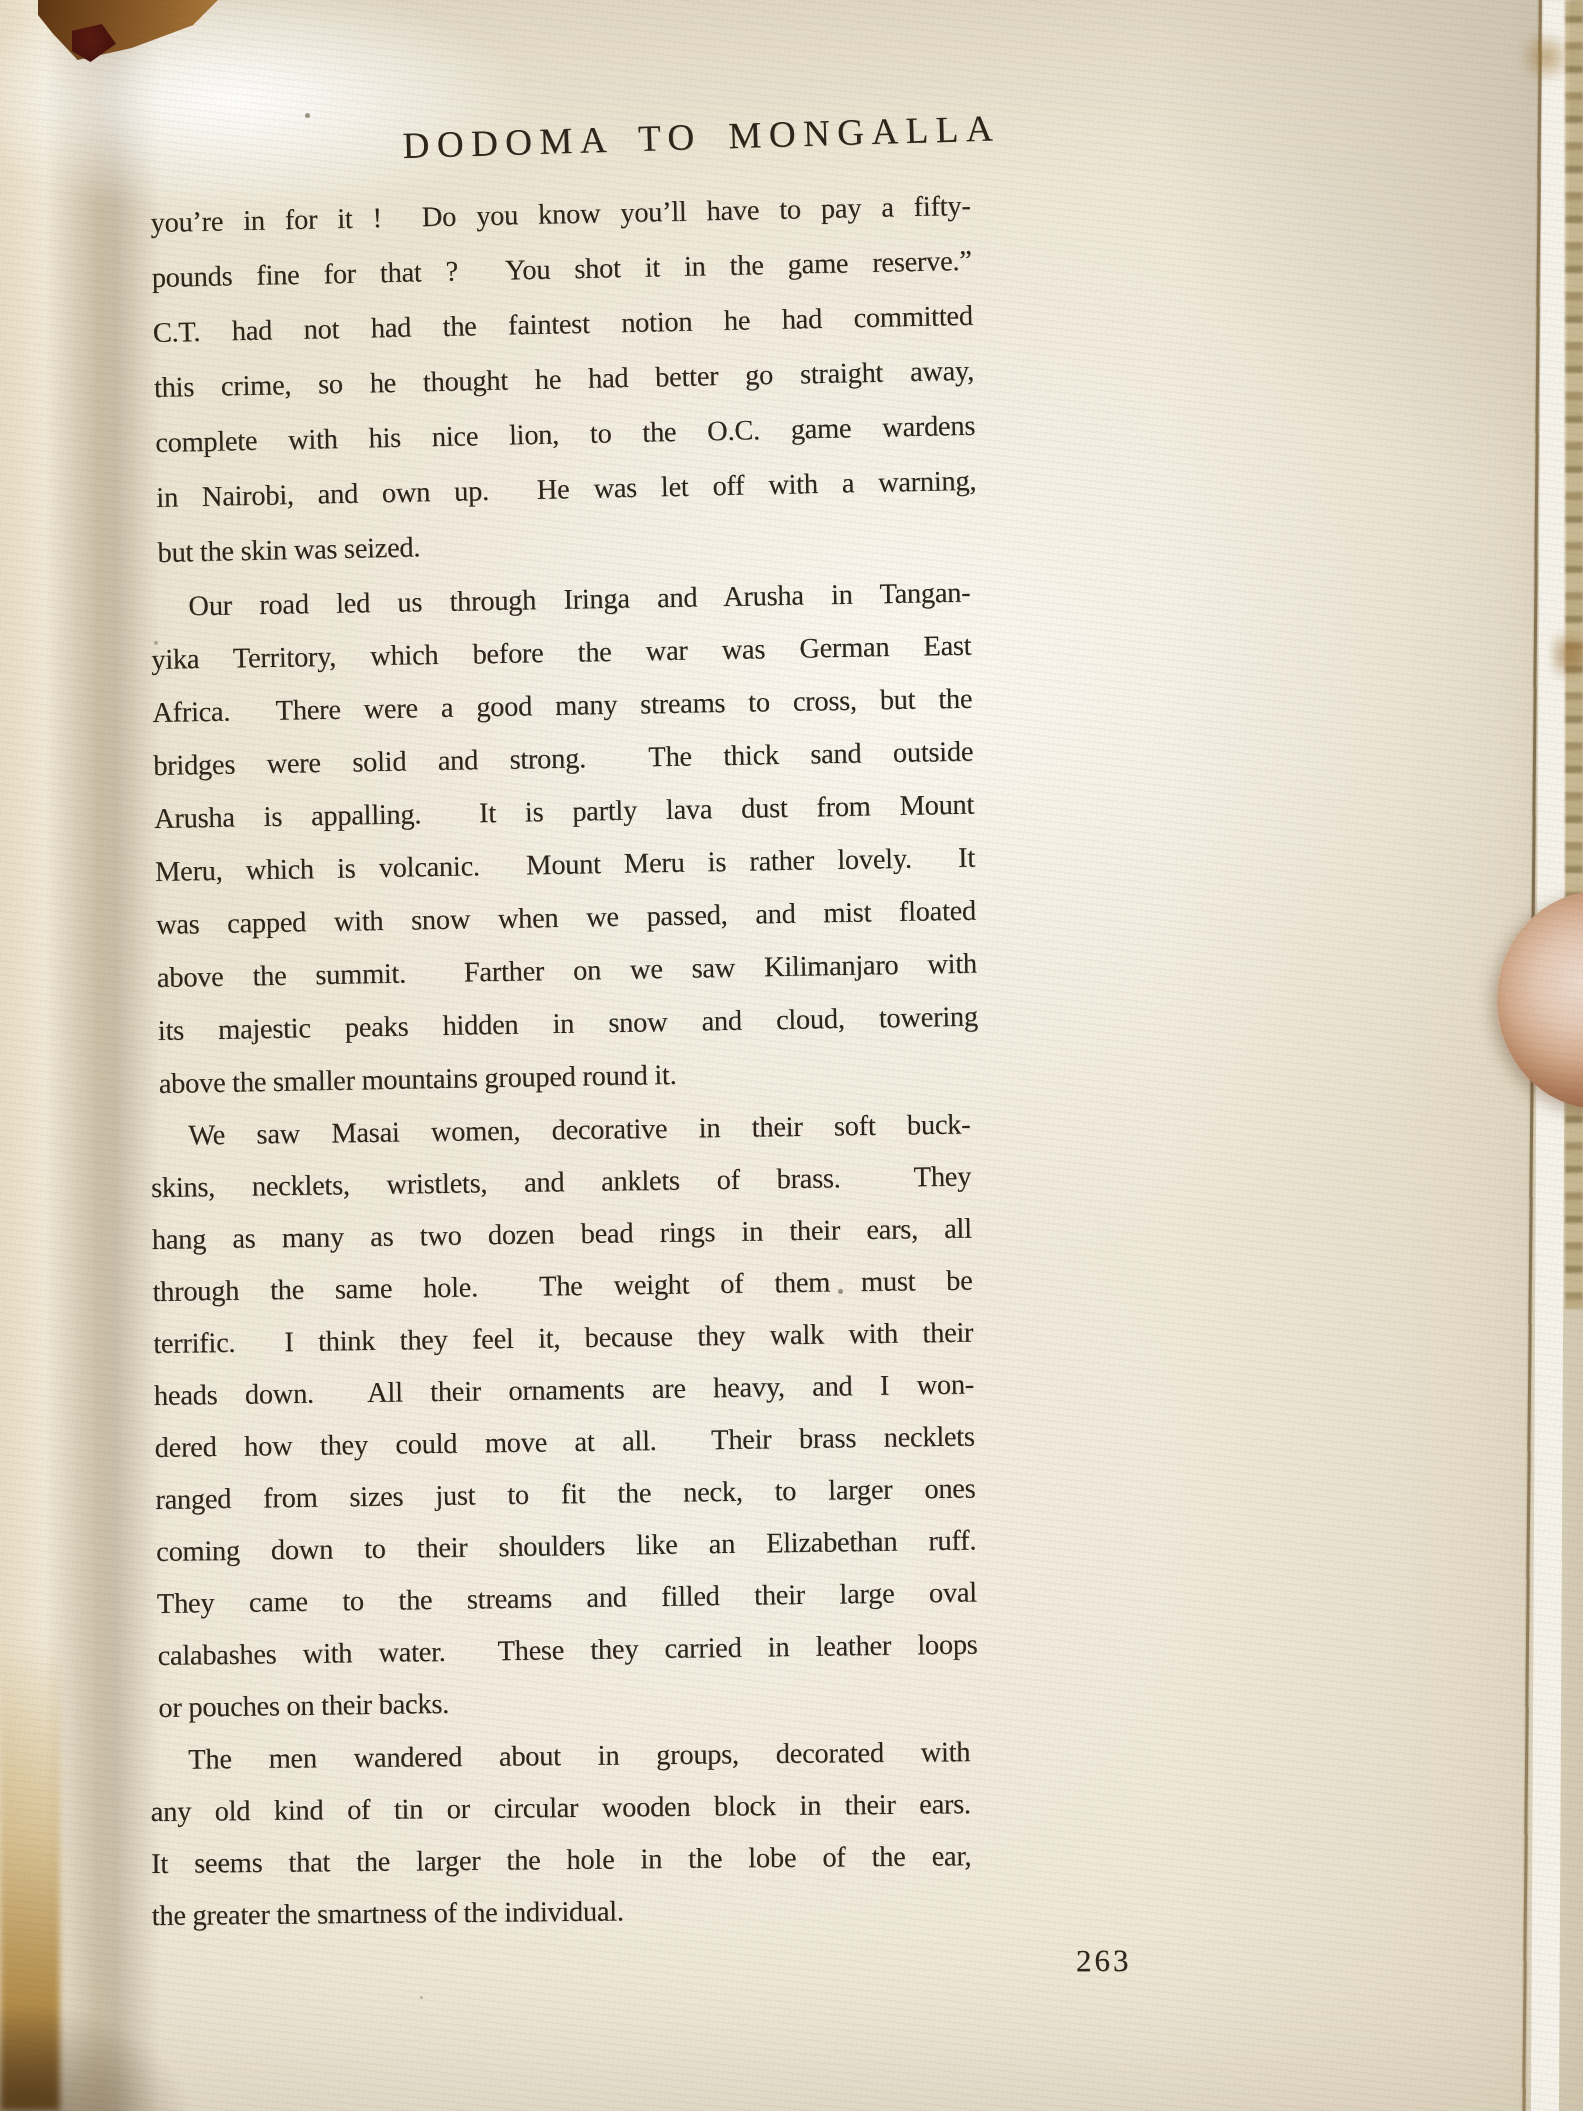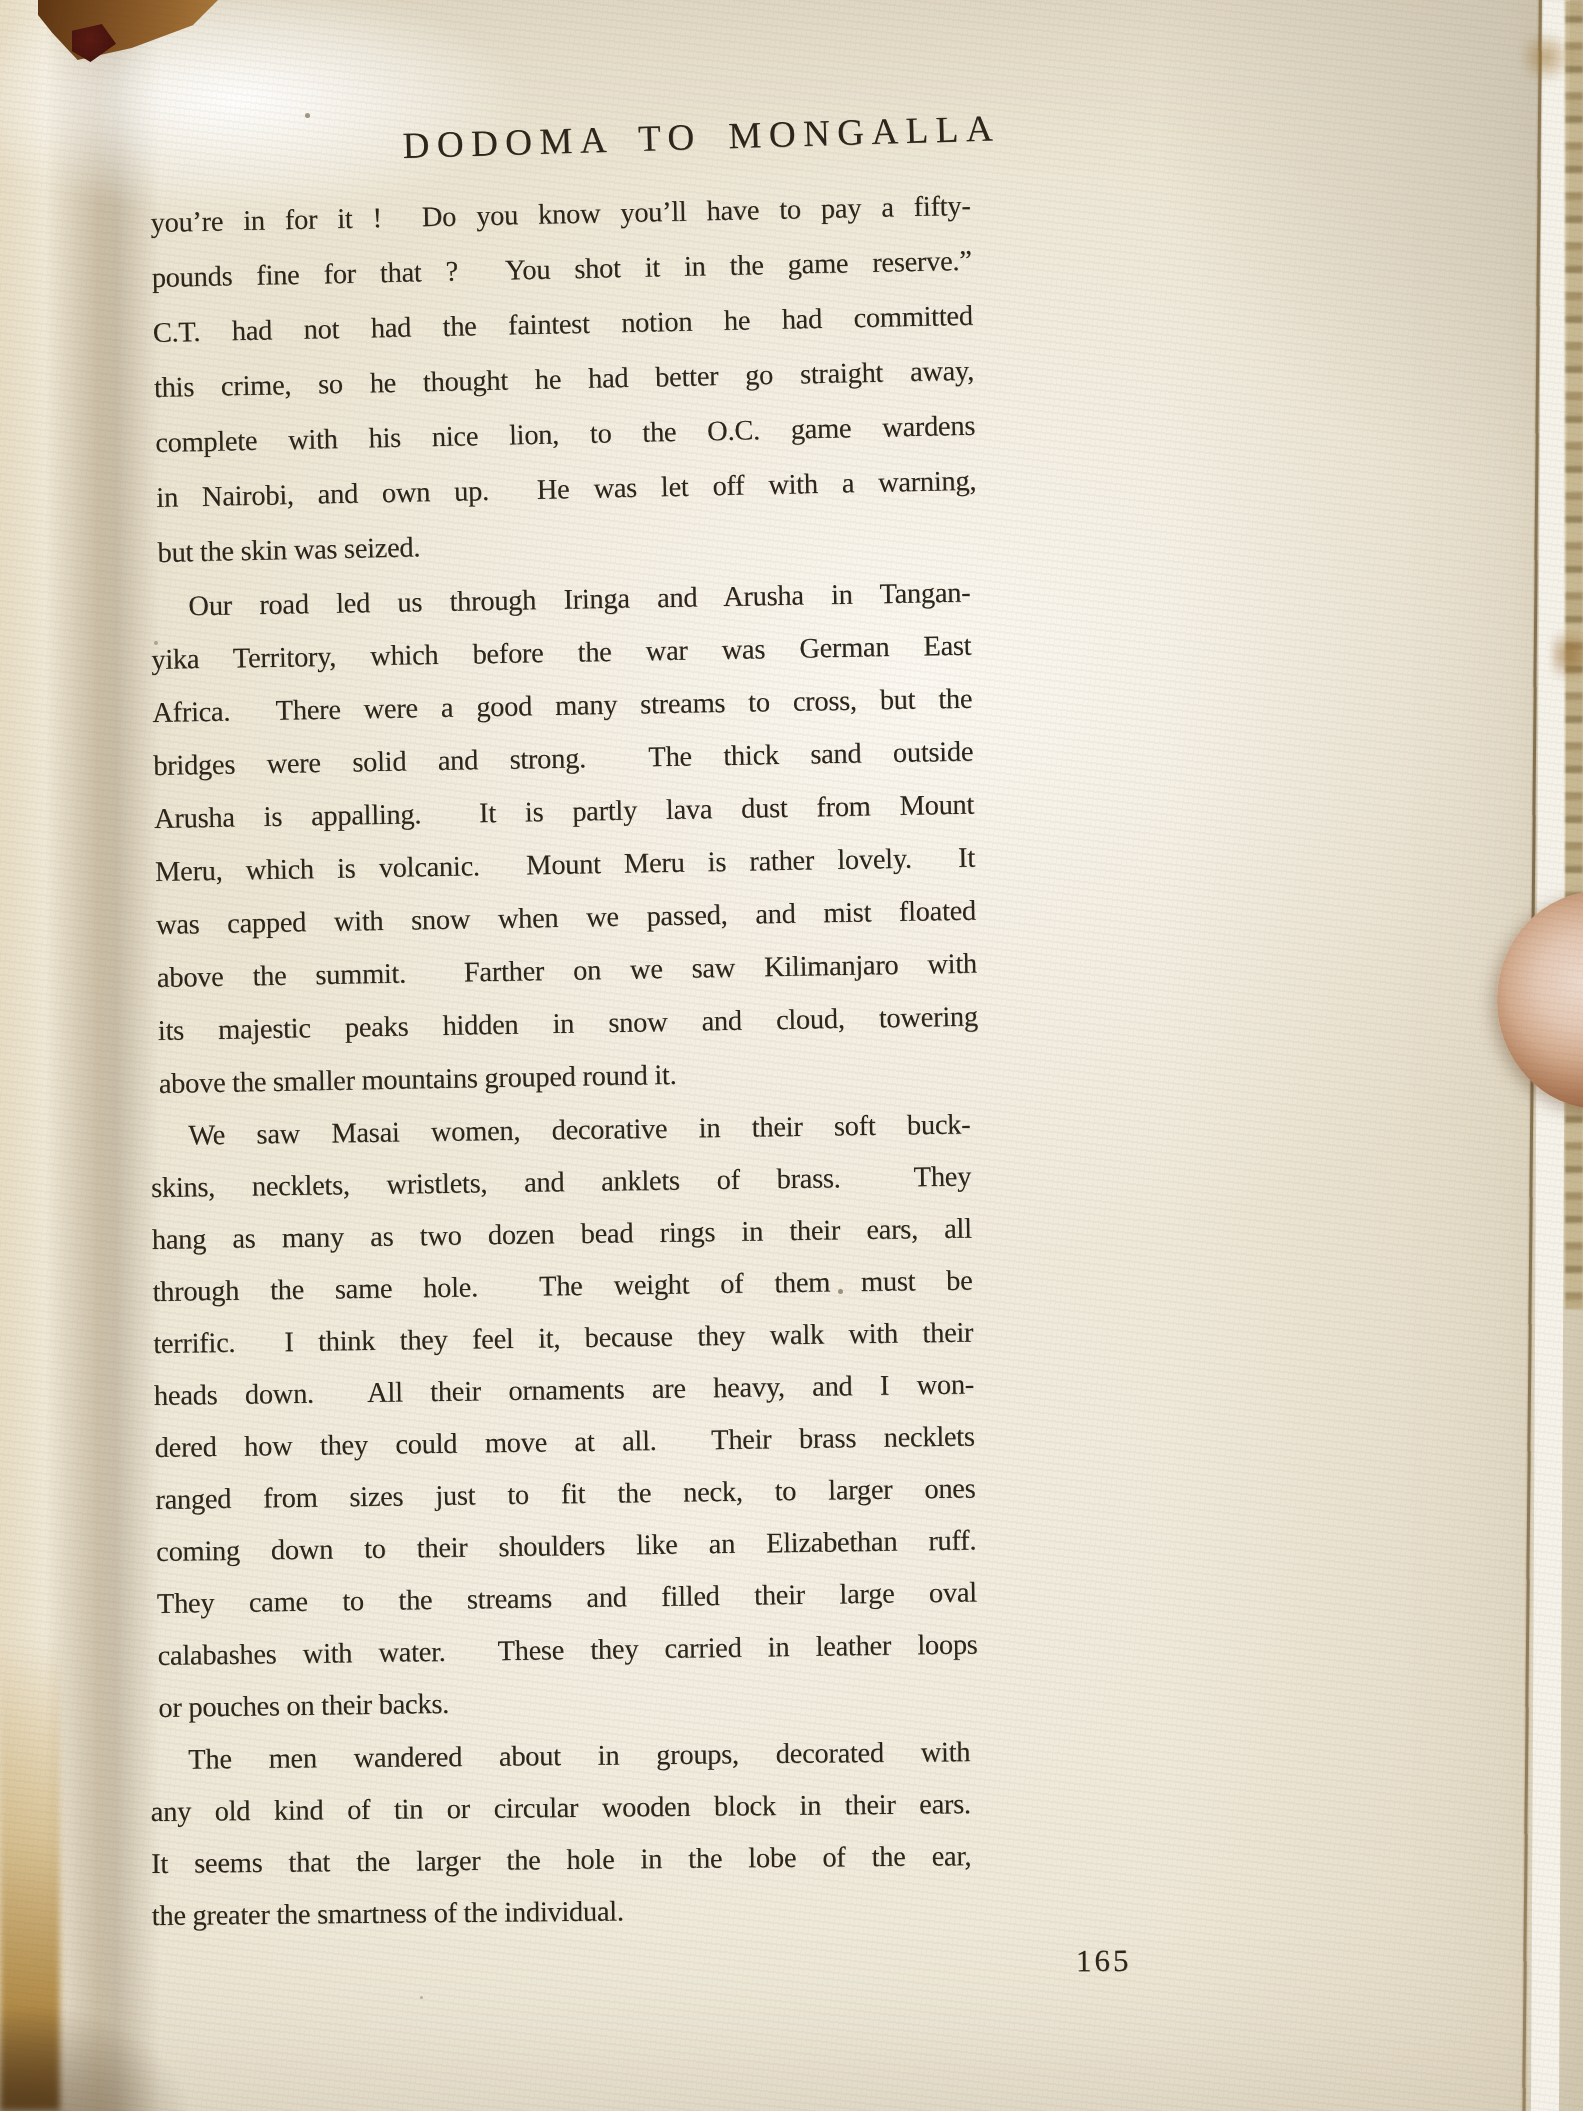--- a/index.html
+++ b/index.html
@@ -173,17 +173,17 @@
         <div class="line">calabashes with water.&nbsp; These they carried in leather loops</div>
         <div class="line last">or pouches on their backs.</div>
       </div>
       <div class="para para4">
         <div class="line indent">The men wandered about in groups, decorated with</div>
         <div class="line">any old kind of tin or circular wooden block in their ears.</div>
         <div class="line">It seems that the larger the hole in the lobe of the ear,</div>
         <div class="line last">the greater the smartness of the individual.</div>
       </div>
     </div>
-  <div class="folio">165</div>
+  <div class="folio">263</div>
 
   <div class="finger"></div>
   <div class="grain"></div>
 </div>
 
 </body></html>

